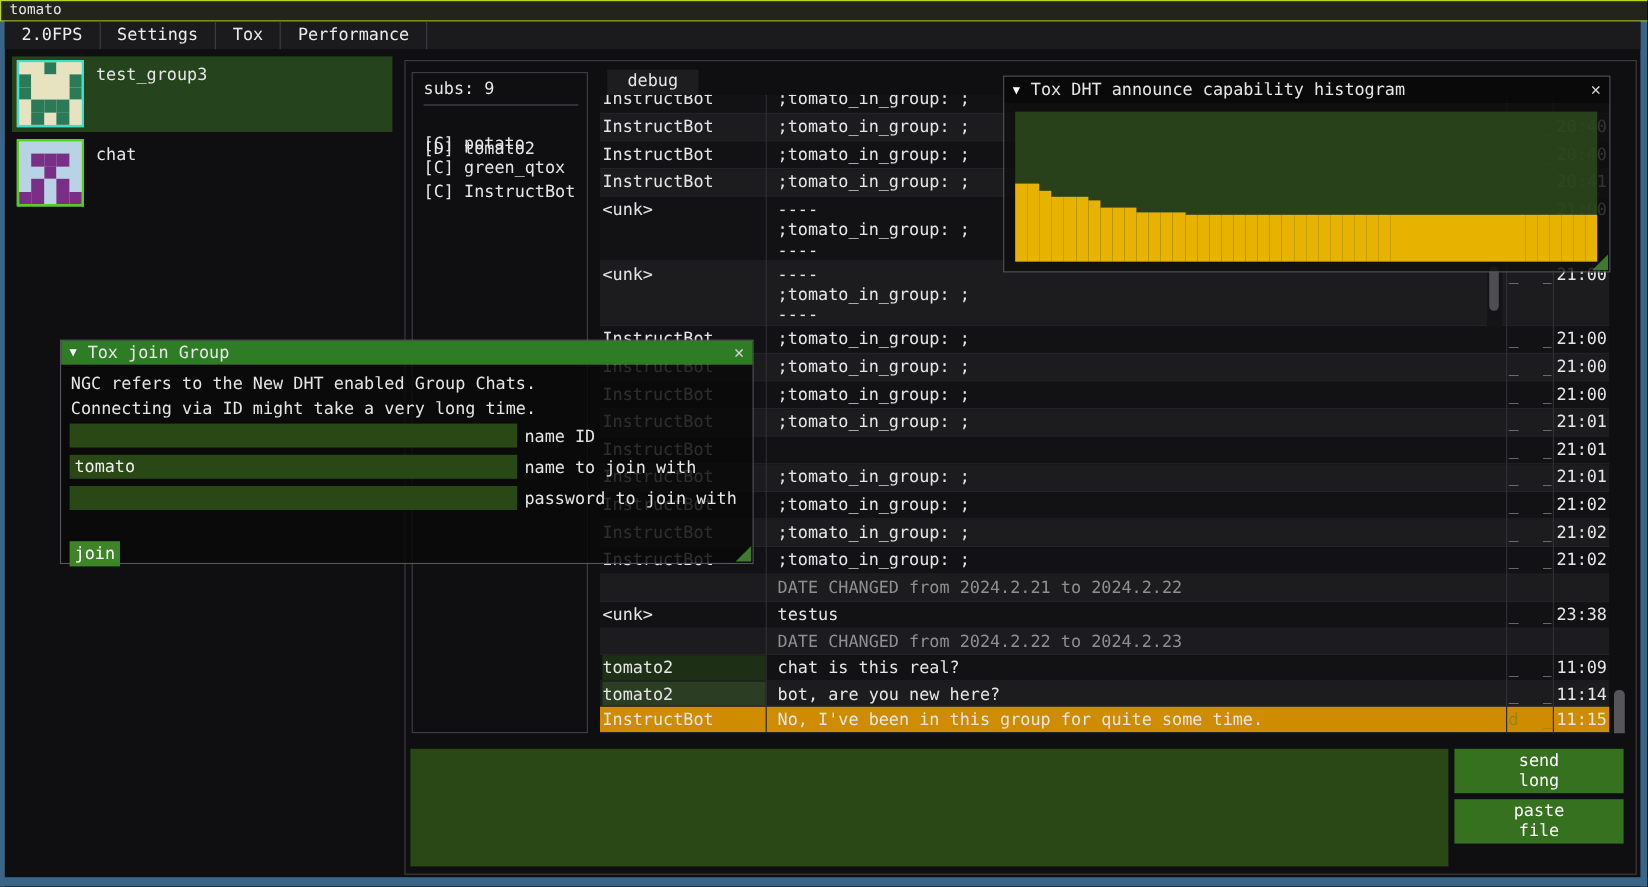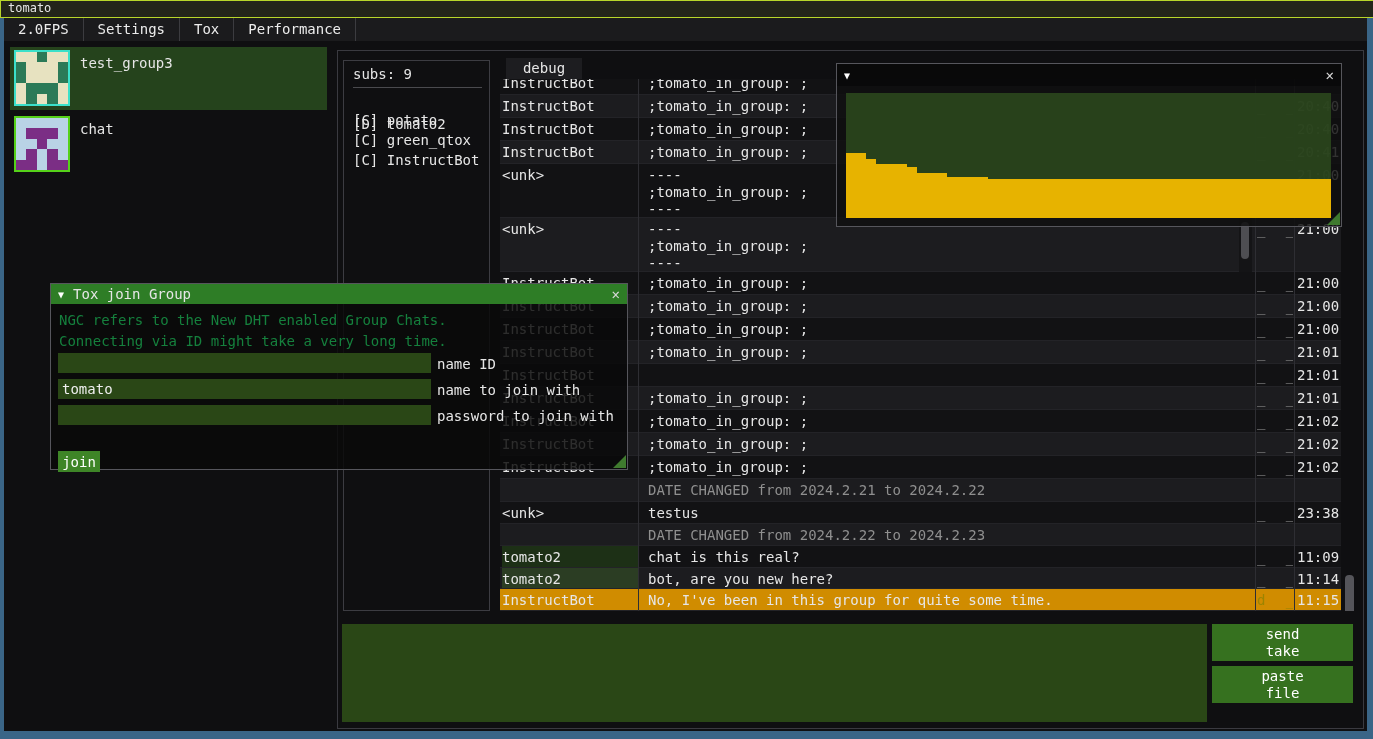--- a/index.html
+++ b/index.html
@@ -59,21 +59,21 @@
   .close-x{margin-left:auto;color:#d8d8d8;font-size:14px;}
   #hist-window{left:836px;top:63px;width:506px;height:164px;}
   #hist-window .wtitle{height:22px;background:rgba(9,9,9,0.95);}
   #hist-window .wbody{top:22px;background:rgba(16,16,16,0.84);}
   #plot{position:absolute;left:9px;top:7px;width:485px;height:125px;background:rgba(44,73,29,0.86);
         display:flex;align-items:flex-end;}
   .bar{flex:1 1 auto;}
   #join-window{left:50px;top:283px;width:578px;height:187px;}
   #join-window .wtitle{height:20px;background:#2e7d26;}
   #join-window .wbody{top:20px;background:rgba(10,10,10,0.84);}
-  .info-line{position:absolute;left:8px;color:#15803d;white-space:pre;}
+  .info-line{position:absolute;left:8px;color:#e5e5e5;white-space:pre;}
   .jinput{position:absolute;left:7px;width:373px;height:20px;background:#2a4716;border:none;color:#efefef;
           font-family:"DejaVu Sans Mono",monospace;font-size:14px;padding:0 4px;box-sizing:border-box;outline:none;}
   .jlabel{position:absolute;left:386px;white-space:pre;}
   #join-btn{position:absolute;left:7px;top:147px;width:42px;height:21px;background:#3e8527;color:#fff;
             border:none;font-family:"DejaVu Sans Mono",monospace;font-size:14px;padding:0;}
   .resize-grip{position:absolute;right:1px;bottom:1px;width:0;height:0;
                border-left:13px solid transparent;border-bottom:13px solid #3f7a2e;}
   
   #composer-input{position:absolute;left:342px;top:624px;width:861px;height:94px;background:#2a4716;border:none;
                   resize:none;outline:none;color:#efefef;font-family:"DejaVu Sans Mono",monospace;font-size:14px;}
@@ -311,27 +311,28 @@
     </div>
     <div id="right-scroll-thumb"></div>
   </div>
 
   <div id="tabbar">
     <div id="tab-debug">debug</div>
   </div>
 
   <textarea id="composer-input" style=""></textarea>
   <button class="file-btn" id="send-btn" style="white-space: pre-line;">send
-take</button>
+long</button>
   <button class="file-btn" id="paste-btn" style="white-space: pre-line;">paste
 file</button>
 
   <div class="fwindow" id="hist-window">
     <div class="wtitle">
       <span class="collapse-arrow">▼</span>
+      <span>Tox DHT announce capability histogram</span>
       <span class="close-x">✕</span>
     </div>
     <div class="wbody">
       <div id="plot">
           <div class="bar" style="height: 52%; background: rgb(231, 179, 0);"></div>
           <div class="bar" style="height: 52%; background: rgb(231, 179, 0);"></div>
           <div class="bar" style="height: 47%; background: rgb(231, 179, 0);"></div>
           <div class="bar" style="height: 43%; background: rgb(231, 179, 0);"></div>
           <div class="bar" style="height: 43%; background: rgb(231, 179, 0);"></div>
           <div class="bar" style="height: 43%; background: rgb(231, 179, 0);"></div>

